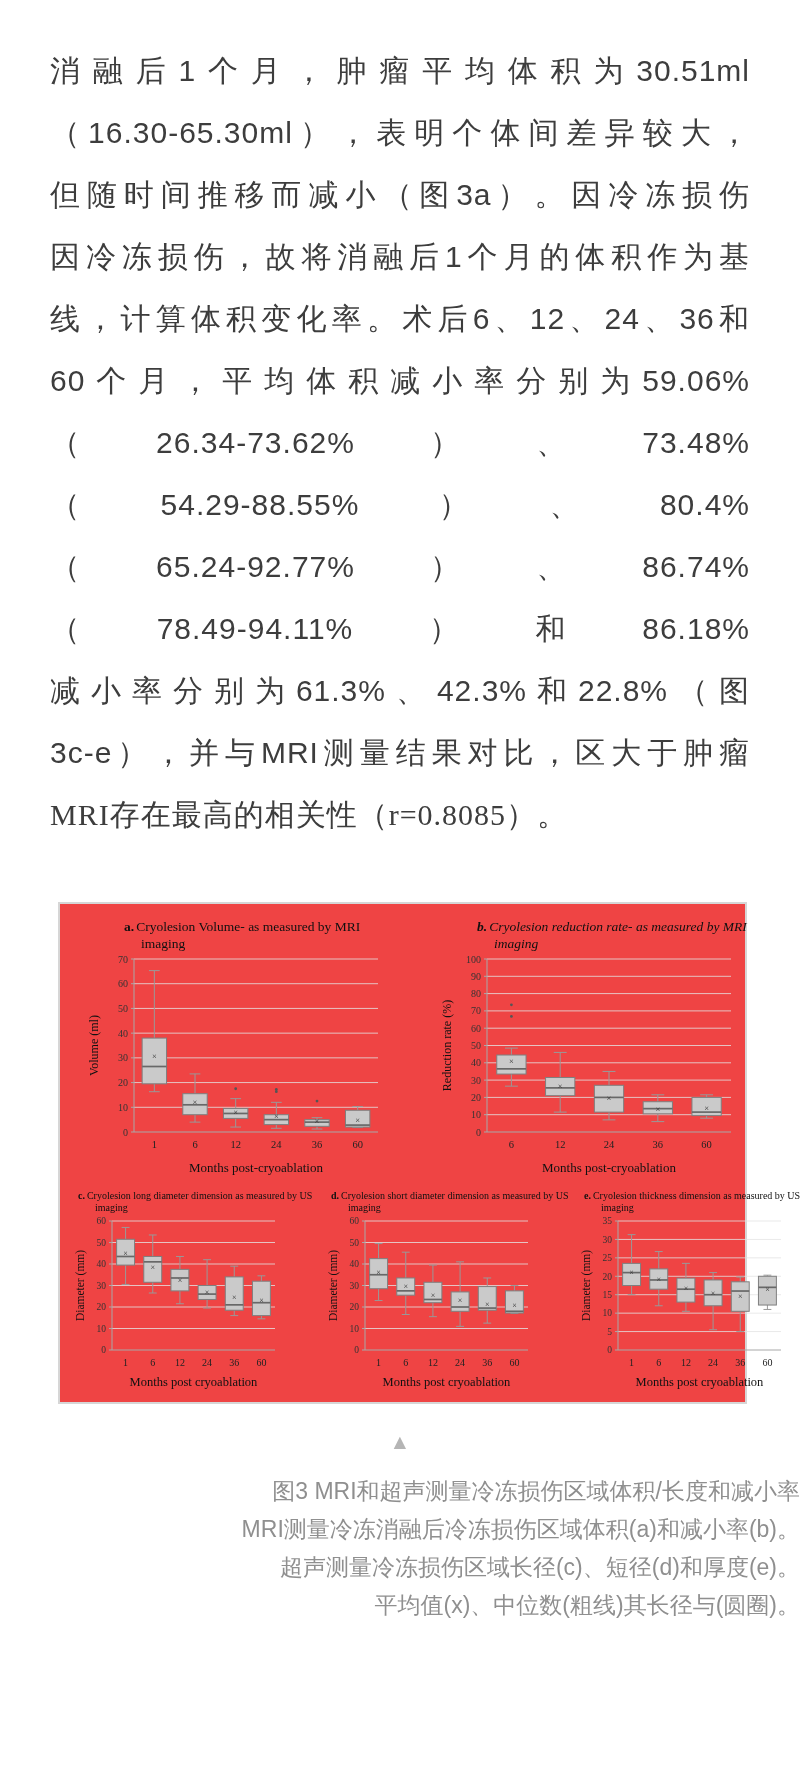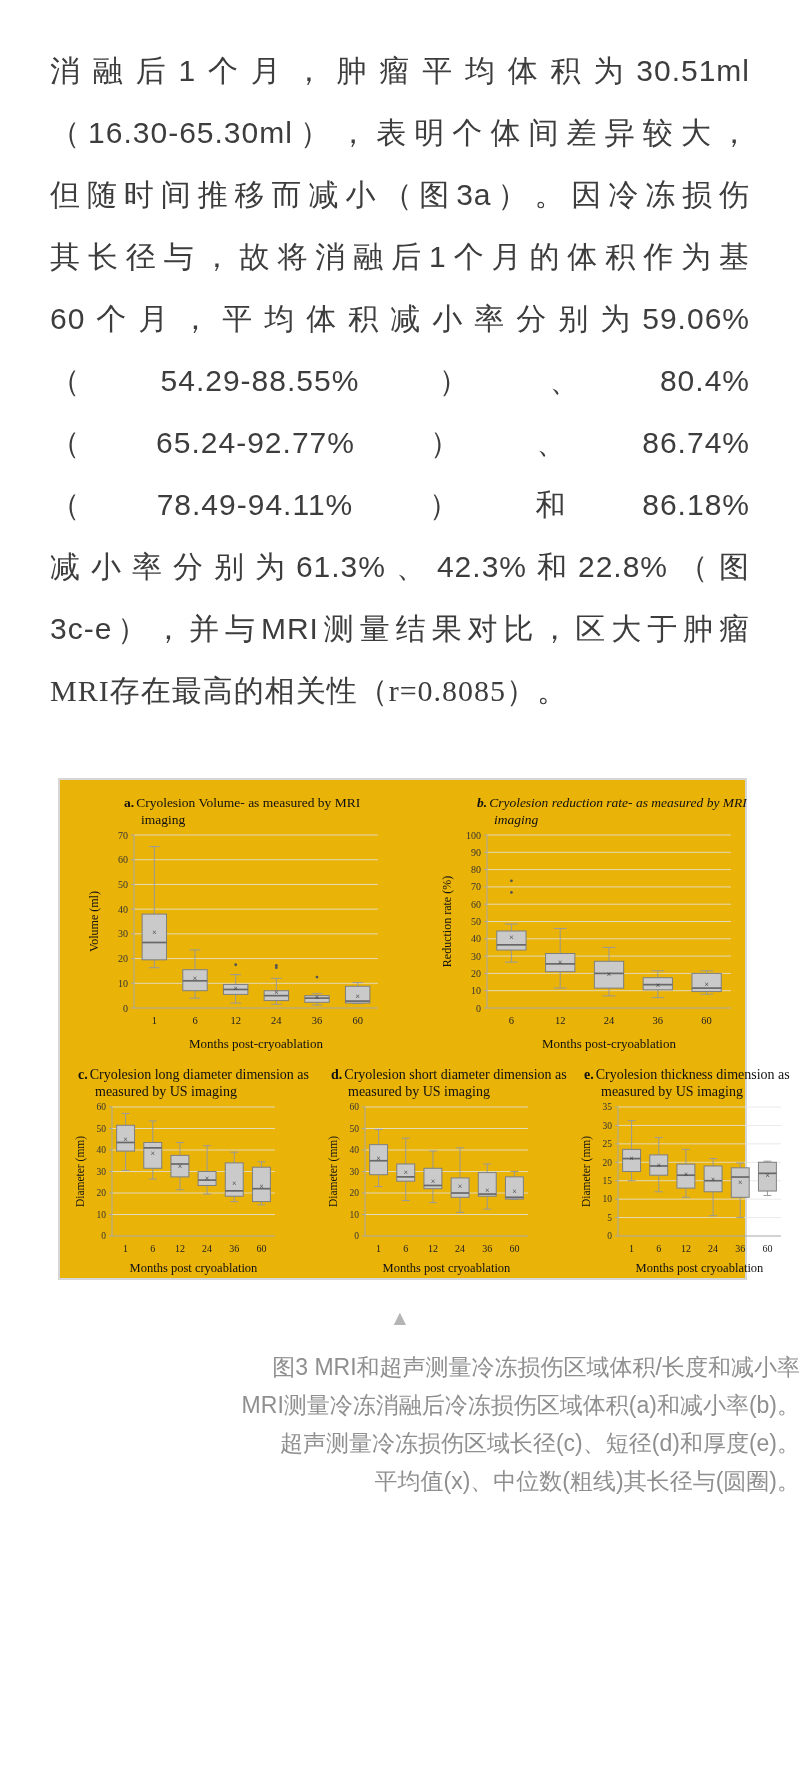--- a/index.html
+++ b/index.html
@@ -12,34 +12,34 @@
   .paragraph{padding:40px 50px 0 50px;}
   .para-line{
     width:700px;font-size:30px;line-height:62px;color:#3d3d3d;
     text-align:justify;text-align-last:justify;text-justify:inter-character;
     letter-spacing:1px;white-space:nowrap0;
   }
   .para-line.last{text-align-last:left;font-family:Liberation Serif, serif;}
   
   .figure{
     margin:56px 0 0 58px;width:663px;height:478px;
-    border:2px solid #d6d6d6;background:#eab308;padding:14px 10px 6px 12px;
+    border:2px solid #d6d6d6;background:#ef4444;padding:14px 10px 6px 12px;
   }
   .fig-row{display:flex;}
   .row-top{margin-left:14px;gap:38px;}
   .row-bottom{margin-top:12px;gap:6px;}
   .chart{display:flex;flex-direction:column;}
   .chart-title{
     font-family:"Liberation Serif","DejaVu Serif",serif;
     font-size:13.5px;line-height:1.28;color:#101010;
     padding-left:17px;text-indent:-17px;
   }
   .row-top .chart-title{margin-left:38px;width:260px;}
   .ct-b{width:272px !important;font-style:italic;}
-  .row-bottom .chart-title{font-size:14px;margin-left:6px;width:224px;}
+  .row-bottom .chart-title{font-size:10px;margin-left:6px;width:224px;}
   .tp{font-weight:bold;margin-right:2px;}
   svg.boxplot{display:block;}
   svg.boxplot text{font-family:"Liberation Serif","DejaVu Serif",serif;}
   
   .pointer{
     text-align:center;color:#b5b5b5;font-size:21px;line-height:24px;margin-top:26px;
   }
   .caption{
     margin-top:18px;text-align:right;color:#8f8f8f;
     font-size:23px;line-height:38px;
@@ -47,22 +47,24 @@
 </style>
 </head>
 <body>
 
 <div class="page">
 
   <div class="paragraph">
     <div class="para-line">消融后1个月，肿瘤平均体积为30.51ml</div>
     <div class="para-line">（16.30-65.30ml），表明个体间差异较大，</div>
     <div class="para-line">但随时间推移而减小（图3a）。因冷冻损伤</div>
-    <div class="para-line">其长径与，故将消融后1个月的体积作为基</div>
+    <div class="para-line">因冷冻损伤，故将消融后1个月的体积作为基</div>
+    <div class="para-line">线，计算体积变化率。术后6、12、24、36和</div>
     <div class="para-line">60个月，平均体积减小率分别为59.06%</div>
+    <div class="para-line">（26.34-73.62%）、73.48%</div>
     <div class="para-line">（54.29-88.55%）、80.4%</div>
     <div class="para-line">（65.24-92.77%）、86.74%</div>
     <div class="para-line">（78.49-94.11%）和86.18%</div>
     <div class="para-line">减小率分别为61.3%、42.3%和22.8%（图</div>
     <div class="para-line">3c-e），并与MRI测量结果对比，区大于肿瘤</div>
     <div class="para-line last">MRI存在最高的相关性（r=0.8085）。</div>
   </div>
 
   <div class="figure">
     <div class="fig-row row-top">

